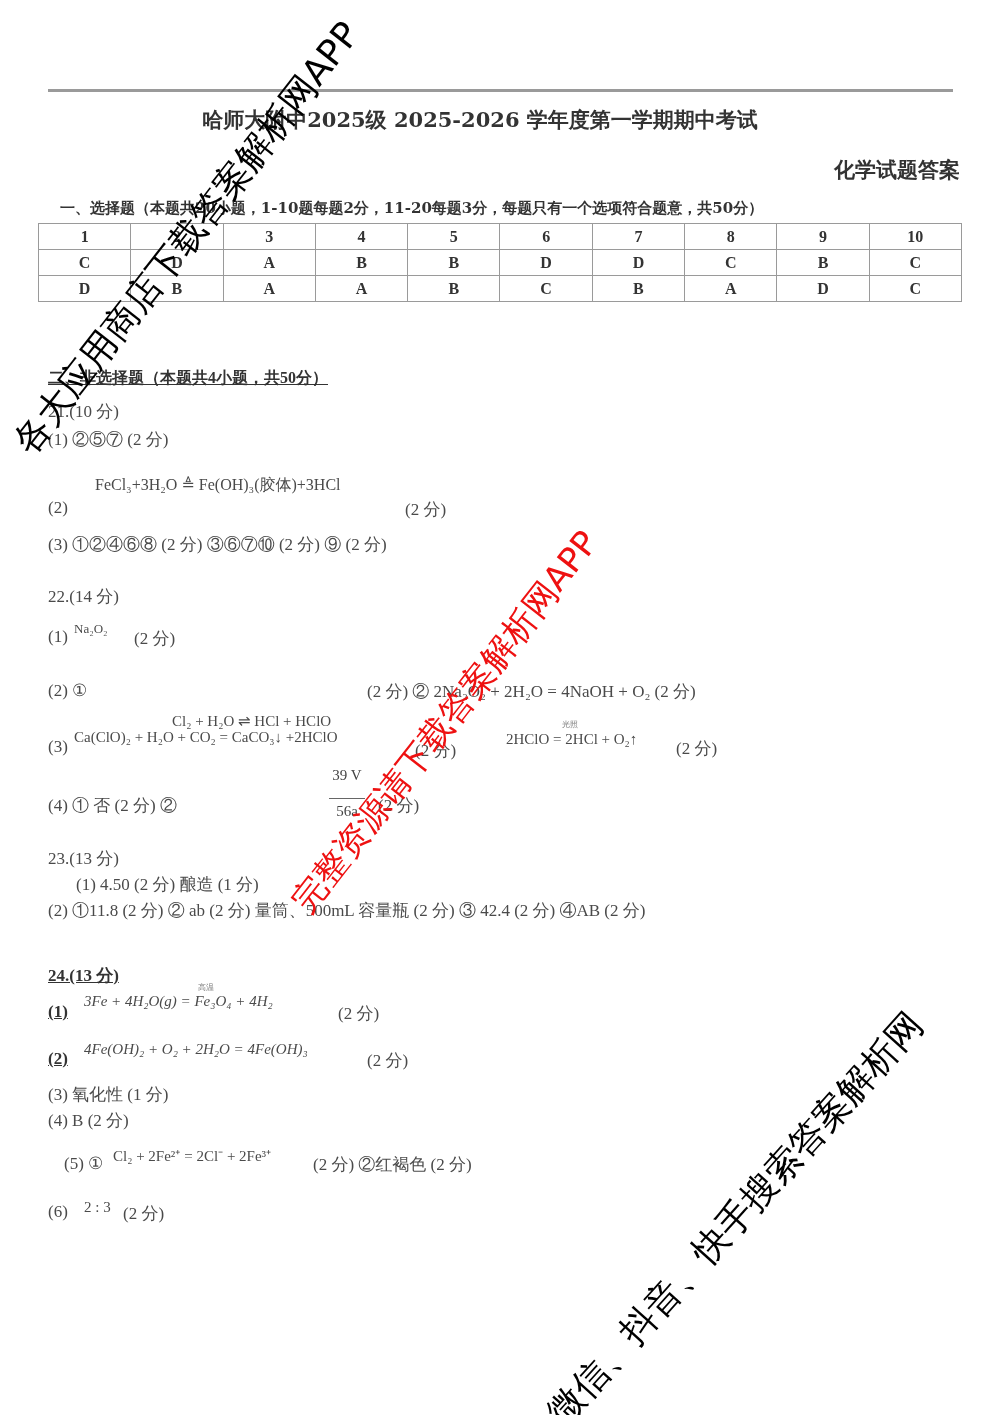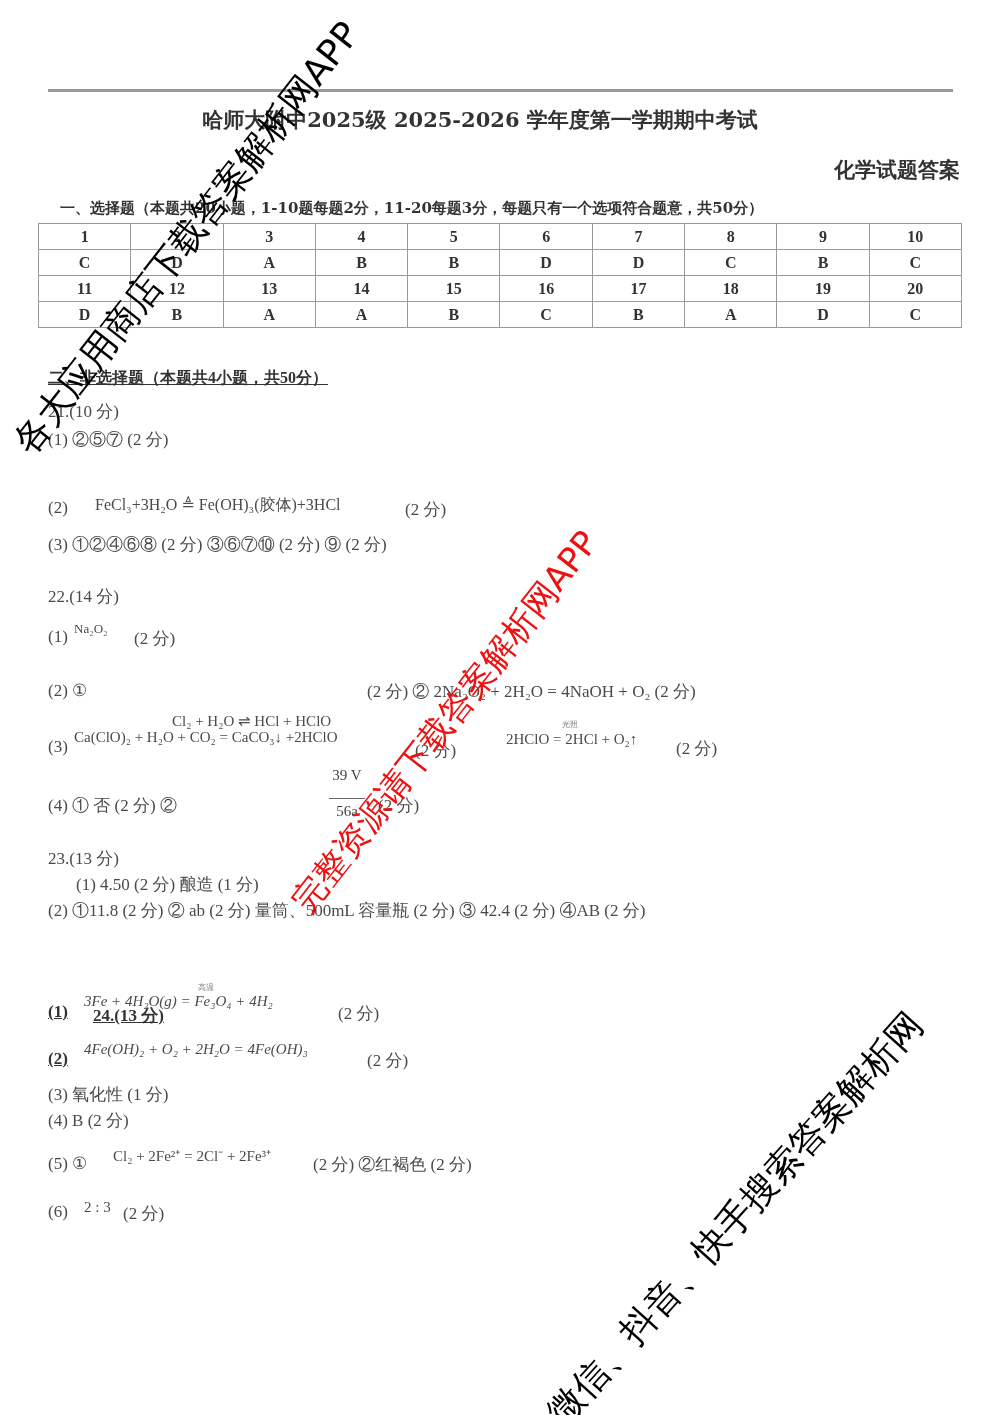--- a/index.html
+++ b/index.html
@@ -54,51 +54,39 @@
         <td>A</td>
         <td>B</td>
         <td>B</td>
         <td>D</td>
         <td>D</td>
         <td>C</td>
         <td>B</td>
         <td>C</td>
       </tr>
       <tr>
-        <td>11</td>
-        <td>12</td>
-        <td>13</td>
-        <td>14</td>
-        <td>15</td>
-        <td>16</td>
-        <td>17</td>
-        <td>18</td>
-        <td>19</td>
-        <td>20</td>
-      </tr>
-      <tr>
         <td>D</td>
         <td>B</td>
         <td>A</td>
         <td>A</td>
         <td>B</td>
         <td>C</td>
         <td>B</td>
         <td>A</td>
         <td>D</td>
         <td>C</td>
       </tr>
     </tbody>
 </table>
 
 <div class="line bold" style="top:368px;font-size:16px;">二、非选择题（本题共4小题，共50分）</div>
 
 <div class="line" style="top:400px;">21.(10 分)</div>
 <div class="line" style="top:428px;">(1)   ②⑤⑦ (2 分)</div>
-<div class="abs eq" style="left:95px;top:475px;font-size:16px;margin-top:20px;">FeCl₃+3H₂O ≜ Fe(OH)₃(胶体)+3HCl</div>
+<div class="abs eq" style="left:95px;top:475px;font-size:16px;">FeCl₃+3H₂O ≜ Fe(OH)₃(胶体)+3HCl</div>
 <div class="line" style="top:498px;">(2)</div>
 <div class="abs" style="left:405px;top:498px;font-size:17px;">(2 分)</div>
 <div class="line" style="top:533px;">(3)   ①②④⑥⑧    (2 分)      ③⑥⑦⑩    (2 分)       ⑨    (2 分)</div>
 
 <div class="line" style="top:585px;">22.(14 分)</div>
 <div class="line" style="top:627px;">(1)</div>
 <div class="abs eq" style="left:74px;top:621px;font-size:13px;">Na₂O₂</div>
 <div class="abs" style="left:134px;top:627px;font-size:17px;">(2 分)</div>
 <div class="line" style="top:680px;">(2)     ①</div>
 <div class="abs eq" style="left:144px;top:712px;margin-left:28px;">Cl₂ + H₂O ⇌ HCl + HClO</div>
@@ -113,31 +101,31 @@
 <div class="frac" style="left:329px;top:767px;">
   <div class="num">39 V</div>
   <div class="den">56a</div>
 </div>
 <div class="abs" style="left:378px;top:794px;font-size:17px;">(2 分)</div>
 
 <div class="line" style="top:847px;">23.(13 分)</div>
 <div class="line" style="top:873px;margin-left:28px;">(1)   4.50   (2 分)    酿造 (1 分)</div>
 <div class="line" style="top:899px;">(2)   ①11.8   (2 分)   ② ab (2 分)     量筒、500mL 容量瓶 (2 分)     ③ 42.4 (2 分)   ④AB (2 分)</div>
 
-<div class="line bold" style="top:1004px;margin-left:45px;">24.(13 分)</div>
+<div class="line bold" style="top:964px;">24.(13 分)</div>
 <div class="line bold" style="top:1002px;">(1)</div>
 <div class="abs" style="left:198px;top:982px;font-size:8px;color:#777;font-family:Liberation Serif, serif;">高温</div>
 <div class="abs eq" style="left:84px;top:993px;font-style:italic;">3Fe + 4H₂O(g) = Fe₃O₄ + 4H₂</div>
 <div class="abs" style="left:338px;top:1002px;font-size:17px;">(2 分)</div>
 <div class="line bold" style="top:1049px;">(2)</div>
 <div class="abs eq" style="left:84px;top:1041px;font-style:italic;">4Fe(OH)₂ + O₂ + 2H₂O = 4Fe(OH)₃</div>
 <div class="abs" style="left:367px;top:1049px;font-size:17px;">(2 分)</div>
 <div class="line" style="top:1083px;">(3)  氧化性  (1 分)</div>
 <div class="line" style="top:1109px;">(4)   B (2 分)</div>
-<div class="line" style="top:1153px;">(5)   ①</div>
+<div class="line" style="top:1153px;margin-left:16px;">(5)   ①</div>
 <div class="abs eq" style="left:113px;top:1145px;">Cl₂ + 2Fe²⁺ = 2Cl⁻ + 2Fe³⁺</div>
 <div class="abs" style="left:313px;top:1153px;font-size:17px;">(2 分)        ②红褐色  (2 分)</div>
 <div class="line" style="top:1202px;">(6)</div>
 <div class="abs eq" style="left:84px;top:1199px;">2 : 3</div>
 <div class="abs" style="left:123px;top:1202px;font-size:17px;">(2 分)</div>
 
 <div class="wm" id="wm1">各大应用商店下载答案解析网APP</div>
 <div class="wm" id="wm2">完整资源请下载答案解析网APP</div>
 <div class="wm" id="wm3">微信、抖音、快手搜索答案解析网</div>
 

